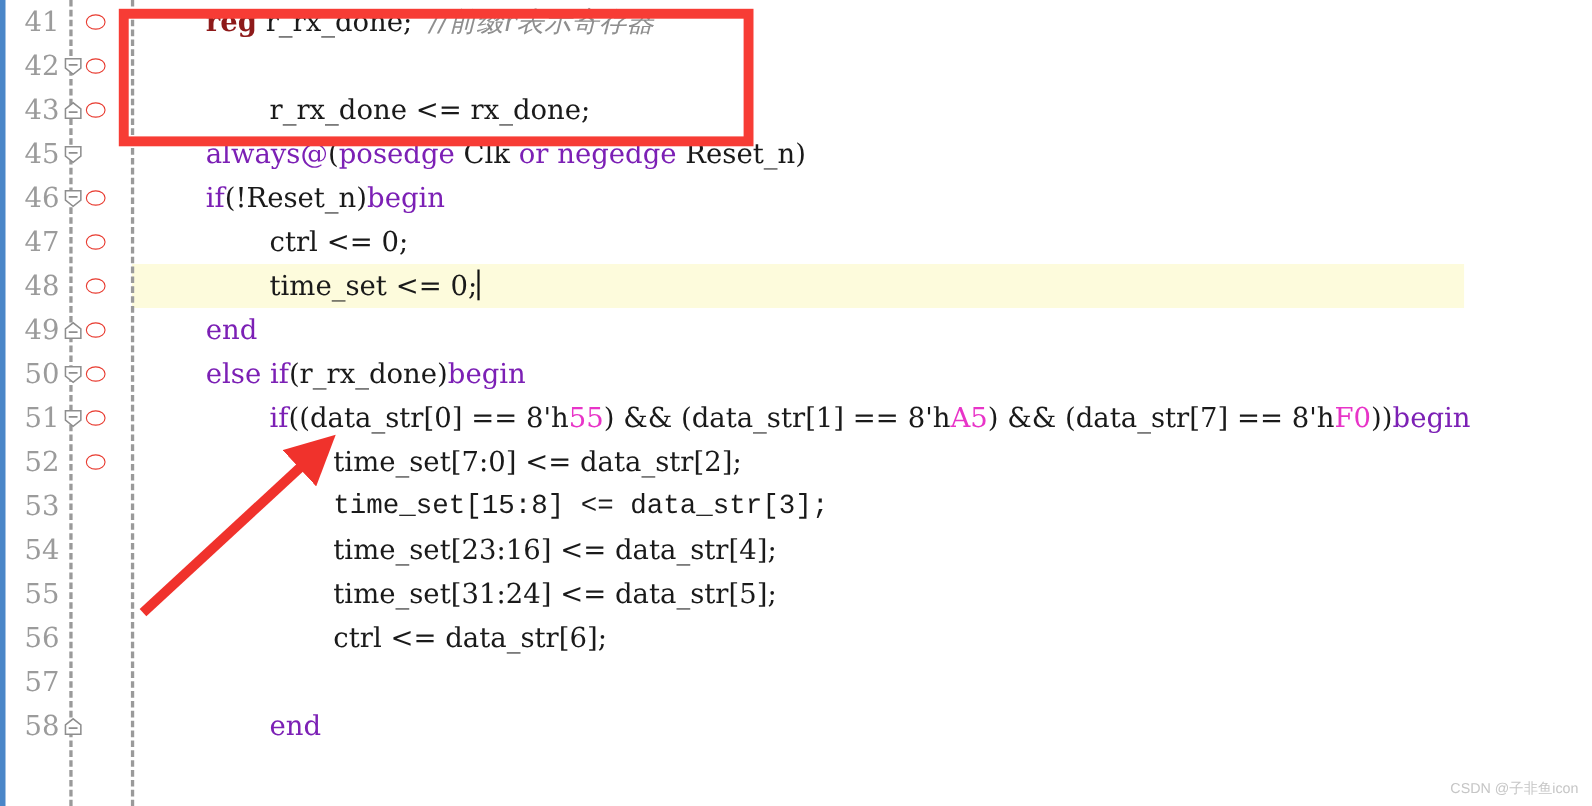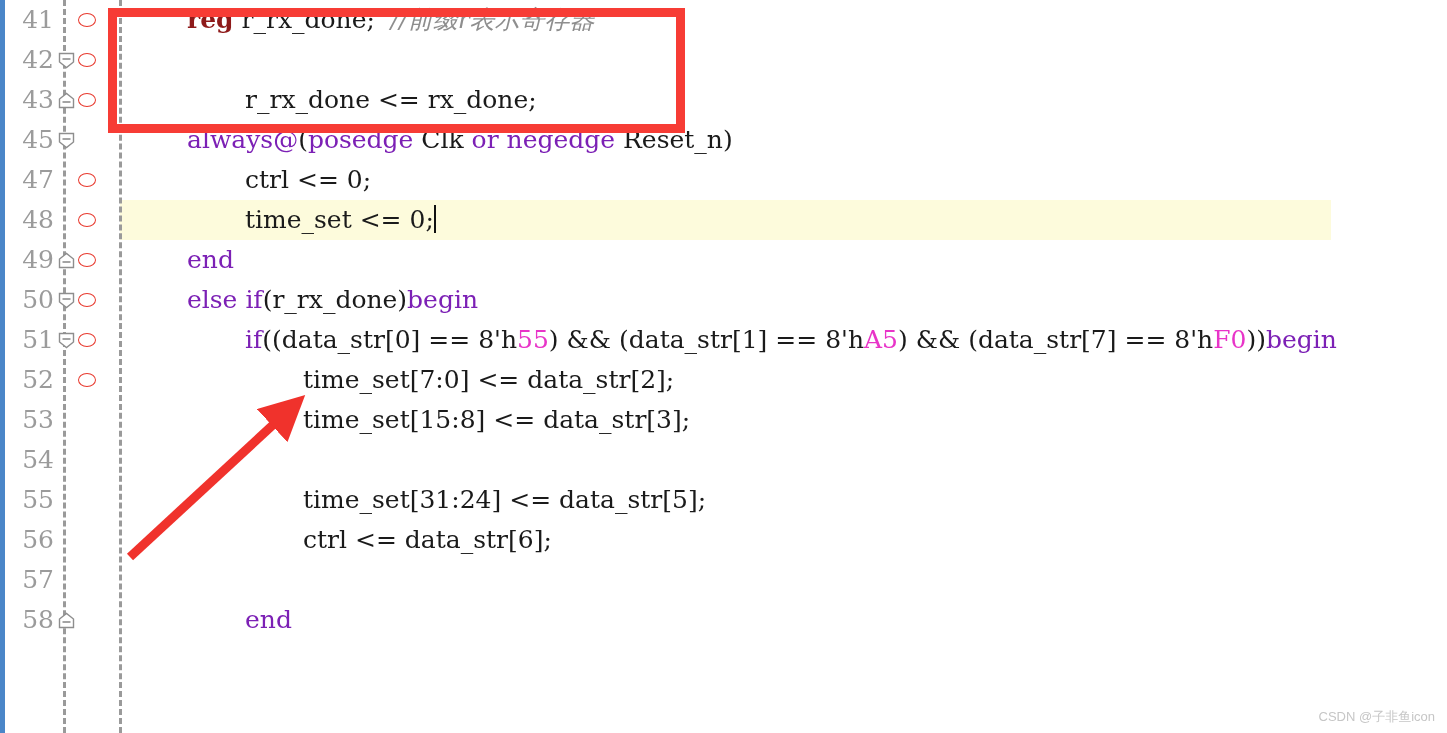--- a/index.html
+++ b/index.html
@@ -156,37 +156,41 @@
             <line x1="4.5" y1="7" x2="12.5" y2="7" stroke="#8e8e8e" stroke-width="1.6"></line>
           </svg></div><div class="bkpt"></div></div>
       <div class="code-line"><div class="lineno">43</div><div class="fold"><svg width="17" height="17" viewBox="0 0 17 17">
             <path d="M1.5 15.5 H15.5 V7 L8.5 1.5 L1.5 7 Z" fill="#ffffff" stroke="#8e8e8e" stroke-width="1.4"></path>
             <line x1="4.5" y1="10" x2="12.5" y2="10" stroke="#8e8e8e" stroke-width="1.6"></line>
           </svg></div><div class="bkpt"></div><div class="code-text" style="left: 245px;"><span class="plain">r_rx_done &lt;= rx_done;</span></div></div>
       <div class="code-line"><div class="lineno">45</div><div class="fold"><svg width="17" height="17" viewBox="0 0 17 17">
             <path d="M1.5 1.5 H15.5 V10 L8.5 15.5 L1.5 10 Z" fill="#ffffff" stroke="#8e8e8e" stroke-width="1.4"></path>
             <line x1="4.5" y1="7" x2="12.5" y2="7" stroke="#8e8e8e" stroke-width="1.6"></line>
           </svg></div><div class="code-text" style="left: 187px;"><span class="kw">always@</span><span class="plain">(</span><span class="kw">posedge</span><span class="plain"> Clk </span><span class="kw">or</span><span class="plain"> </span><span class="kw">negedge</span><span class="plain"> Reset_n)</span></div></div>
+      <div class="code-line"><div class="lineno">46</div><div class="fold"><svg width="17" height="17" viewBox="0 0 17 17">
+            <path d="M1.5 1.5 H15.5 V10 L8.5 15.5 L1.5 10 Z" fill="#ffffff" stroke="#8e8e8e" stroke-width="1.4"></path>
+            <line x1="4.5" y1="7" x2="12.5" y2="7" stroke="#8e8e8e" stroke-width="1.6"></line>
+          </svg></div><div class="bkpt"></div><div class="code-text" style="left: 187px;"><span class="kw">if</span><span class="plain">(!Reset_n)</span><span class="kw">begin</span></div></div>
       <div class="code-line"><div class="lineno">47</div><div class="bkpt"></div><div class="code-text" style="left: 245px; text-align: right;"><span class="plain">ctrl &lt;= 0;</span></div></div>
       <div class="code-line highlighted"><div class="line-bg"></div><div class="lineno">48</div><div class="bkpt"></div><div class="code-text" style="left: 245px;"><span class="plain">time_set &lt;= 0;</span><span class="caret"></span></div></div>
       <div class="code-line"><div class="lineno">49</div><div class="fold"><svg width="17" height="17" viewBox="0 0 17 17">
             <path d="M1.5 15.5 H15.5 V7 L8.5 1.5 L1.5 7 Z" fill="#ffffff" stroke="#8e8e8e" stroke-width="1.4"></path>
             <line x1="4.5" y1="10" x2="12.5" y2="10" stroke="#8e8e8e" stroke-width="1.6"></line>
           </svg></div><div class="bkpt"></div><div class="code-text" style="left: 187px;"><span class="kw">end</span></div></div>
       <div class="code-line"><div class="lineno">50</div><div class="fold"><svg width="17" height="17" viewBox="0 0 17 17">
             <path d="M1.5 1.5 H15.5 V10 L8.5 15.5 L1.5 10 Z" fill="#ffffff" stroke="#8e8e8e" stroke-width="1.4"></path>
             <line x1="4.5" y1="7" x2="12.5" y2="7" stroke="#8e8e8e" stroke-width="1.6"></line>
           </svg></div><div class="bkpt"></div><div class="code-text" style="left: 187px;"><span class="kw">else</span><span class="plain"> </span><span class="kw">if</span><span class="plain">(r_rx_done)</span><span class="kw">begin</span></div></div>
       <div class="code-line"><div class="lineno">51</div><div class="fold"><svg width="17" height="17" viewBox="0 0 17 17">
             <path d="M1.5 1.5 H15.5 V10 L8.5 15.5 L1.5 10 Z" fill="#ffffff" stroke="#8e8e8e" stroke-width="1.4"></path>
             <line x1="4.5" y1="7" x2="12.5" y2="7" stroke="#8e8e8e" stroke-width="1.6"></line>
           </svg></div><div class="bkpt"></div><div class="code-text" style="left: 245px;"><span class="kw">if</span><span class="plain">((data_str[0] == 8'h</span><span class="num">55</span><span class="plain">) &amp;&amp; (data_str[1] == 8'h</span><span class="num">A5</span><span class="plain">) &amp;&amp; (data_str[7] == 8'h</span><span class="num">F0</span><span class="plain">))</span><span class="kw">begin</span></div></div>
       <div class="code-line"><div class="lineno">52</div><div class="bkpt"></div><div class="code-text" style="left: 303px;"><span class="plain">time_set[7:0] &lt;= data_str[2];</span></div></div>
-      <div class="code-line"><div class="lineno">53</div><div class="code-text" style="left: 303px;"><span class="plain">time_set[15:8] &lt;= data_str[3];</span></div></div>
-      <div class="code-line"><div class="lineno">54</div></div>
+      <div class="code-line"><div class="lineno">53</div><div class="code-text" style="left: 303px; font-family: Liberation Mono, monospace;"><span class="plain">time_set[15:8] &lt;= data_str[3];</span></div></div>
+      <div class="code-line"><div class="lineno">54</div><div class="code-text" style="left: 303px;"><span class="plain">time_set[23:16] &lt;= data_str[4];</span></div></div>
       <div class="code-line"><div class="lineno">55</div><div class="code-text" style="left: 303px;"><span class="plain">time_set[31:24] &lt;= data_str[5];</span></div></div>
       <div class="code-line"><div class="lineno">56</div><div class="code-text" style="left: 303px;"><span class="plain">ctrl &lt;= data_str[6];</span></div></div>
       <div class="code-line"><div class="lineno">57</div><div class="code-text" style="left: 129px;"></div></div>
       <div class="code-line"><div class="lineno">58</div><div class="fold"><svg width="17" height="17" viewBox="0 0 17 17">
             <path d="M1.5 15.5 H15.5 V7 L8.5 1.5 L1.5 7 Z" fill="#ffffff" stroke="#8e8e8e" stroke-width="1.4"></path>
             <line x1="4.5" y1="10" x2="12.5" y2="10" stroke="#8e8e8e" stroke-width="1.6"></line>
           </svg></div><div class="code-text" style="left: 245px;"><span class="kw">end</span></div></div>
     </div>
 </div>
 

